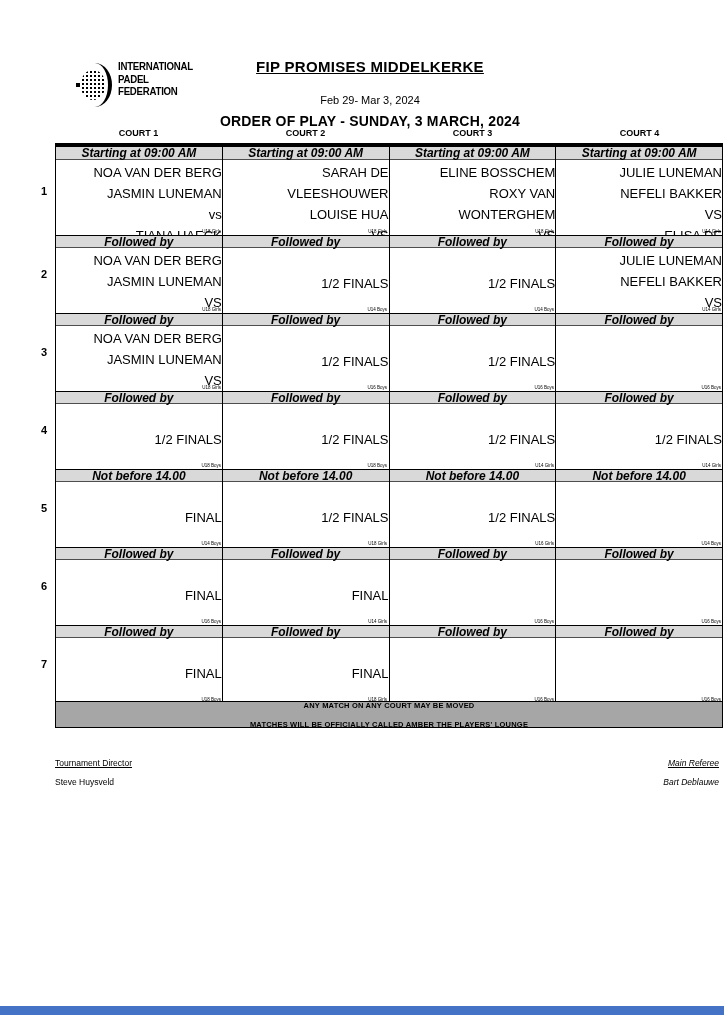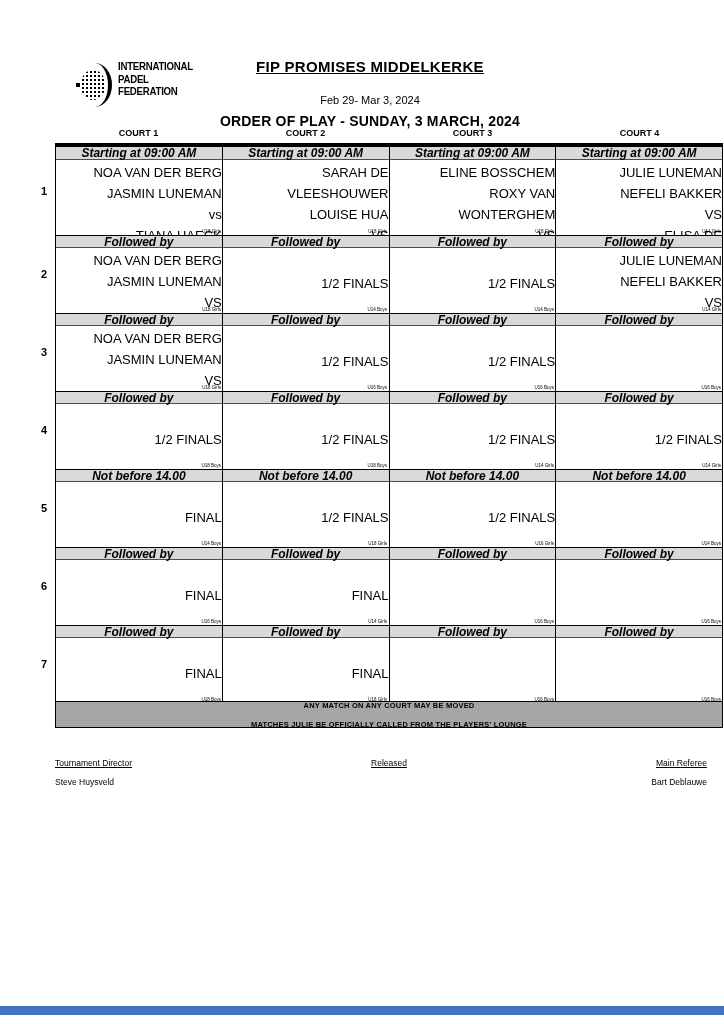--- a/index.html
+++ b/index.html
@@ -73,21 +73,21 @@
     background:#a6a6a6;border:1.5px solid #000;box-sizing:border-box;
     display:flex;flex-direction:column;align-items:center;justify-content:center;
     gap:10px;
   }
   .banner div{font-size:7.5px;font-weight:bold;letter-spacing:0.2px;}
   
   .sig-footer{position:absolute;left:55px;top:734px;width:668px;font-size:8.5px;margin-top:24px;}
   .sig-col-center{position:absolute;left:0;width:100%;text-align:center;}
   .sig-row{position:relative;height:12px;}
   .sig-left{position:absolute;left:0;}
-  .sig-right{position:absolute;right:16px;}
+  .sig-right{position:absolute;right:4px;font-style:italic;}
   .accent-bar{position:absolute;left:0;top:1006px;width:724px;height:9px;background:#4472c4;}
 </style>
 </head>
 <body>
 
 <div class="logo">
   <div class="logo-mark">
     <div class="logo-tick"></div>
     <div class="logo-dots"></div>
     <div class="logo-arc"></div>
@@ -297,27 +297,26 @@
       <div class="cell">
         <div class="cell-header">Followed by</div>
         <div class="cell-body"></div>
         <div class="cell-category">U16 Boys</div>
       </div>
     </div>
   </div>
 
 <div class="banner">
   <div>ANY MATCH ON ANY COURT MAY BE MOVED</div>
-  <div>MATCHES JULIE BE OFFICIALLY CALLED FROM THE PLAYERS' LOUNGE</div>
+  <div>MATCHES WILL BE OFFICIALLY CALLED AMBER THE PLAYERS' LOUNGE</div>
 </div>
 
 <div class="sig-footer">
   <div class="sig-row">
     <span class="sig-left" style="text-decoration:underline">Tournament Director</span>
-    <span class="sig-col-center" style="text-decoration:underline">Released</span>
     <span class="sig-right" style="text-decoration:underline">Main Referee</span>
   </div>
   <div class="sig-row" style="margin-top:7px;">
     <span class="sig-left">Steve Huysveld</span>
     <span class="sig-right">Bart Deblauwe</span>
   </div>
 </div>
 
 <div class="accent-bar"></div>
 

